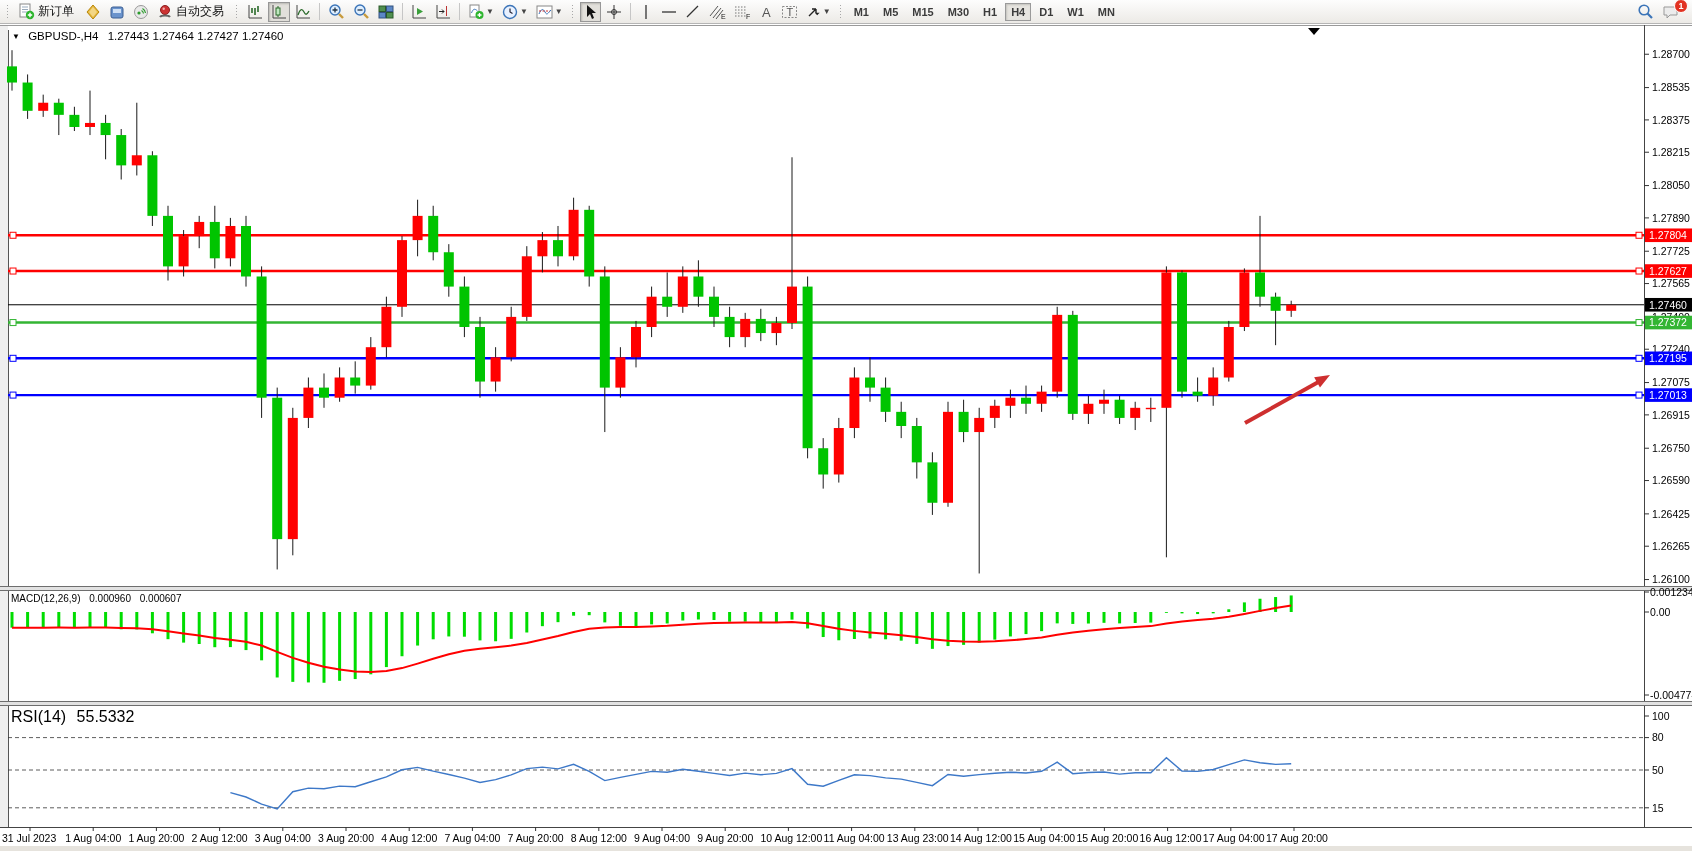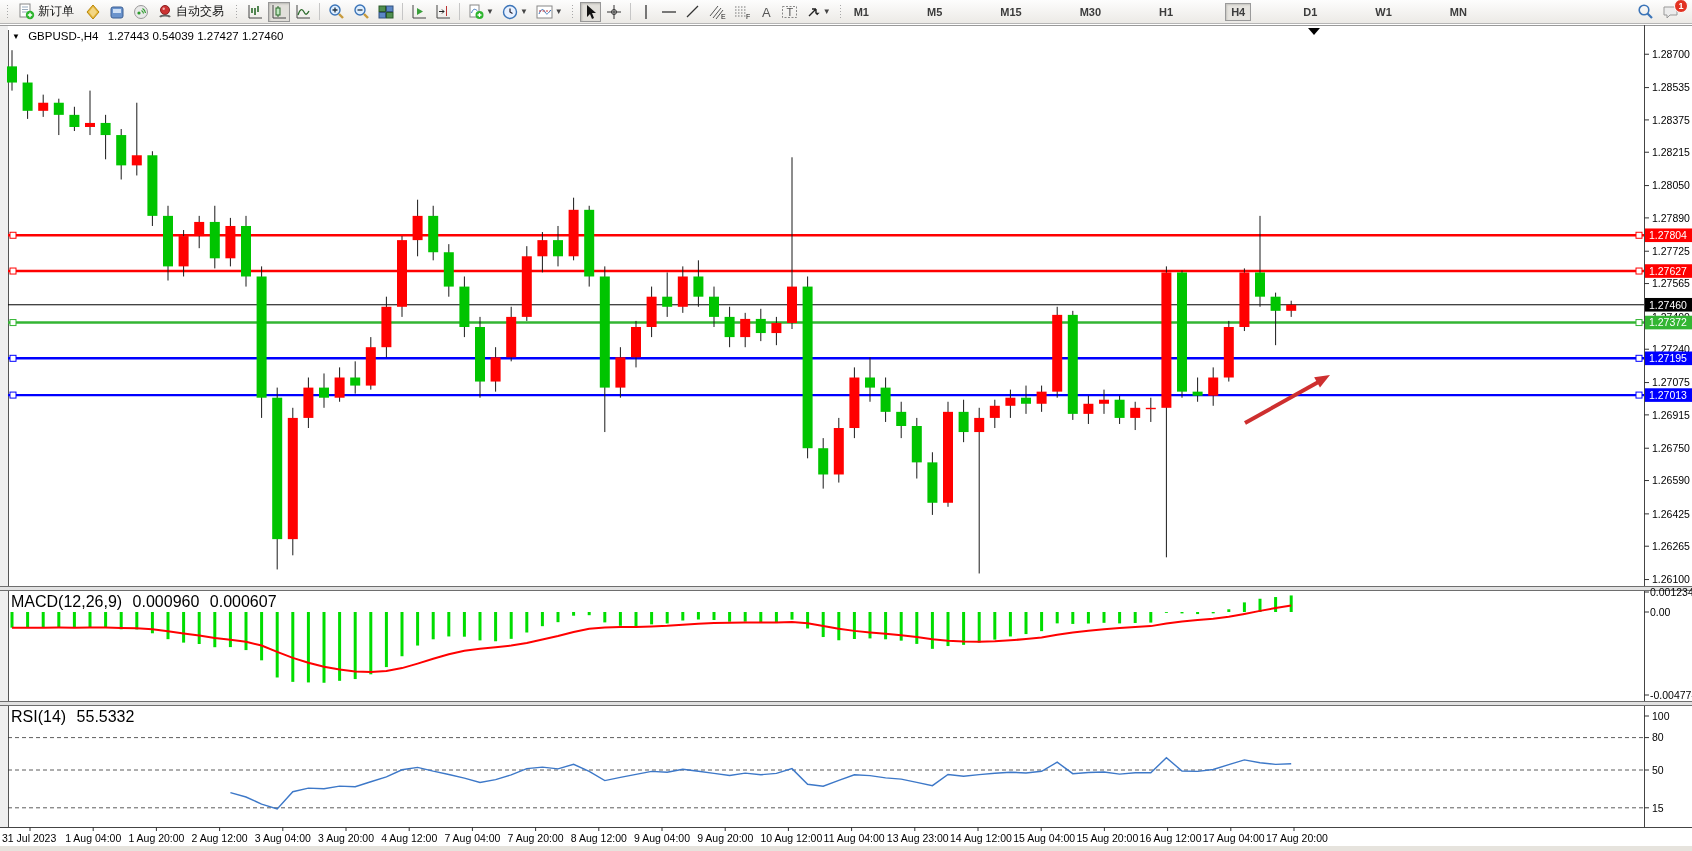--- a/index.html
+++ b/index.html
@@ -19,21 +19,21 @@
   #tb-right{margin-left:auto;display:flex;align-items:center;margin-right:6px;}
   .badge{position:absolute;top:-4px;right:-6px;background:#e23222;color:#fff;font-size:9px;font-weight:bold;
          border-radius:7px;min-width:12px;height:12px;line-height:12px;text-align:center;border:1px solid #fff;}
   
   #chartwin{position:absolute;left:0;top:25px;width:1692px;height:826px;}
   #csvg{position:absolute;left:0;top:0;}
   #csvg text{font-family:"Liberation Sans",sans-serif;}
   .ovl{position:absolute;font-size:11.5px;color:#000;white-space:nowrap;z-index:5;}
   #symbol-title{left:12px;top:5px;}
   #symbol-title .tri{font-size:8px;margin-right:5px;position:relative;top:-1px;}
-  #macd-label{left:11px;top:568px;font-size:16px;}
+  #macd-label{left:11px;top:568px;font-size:10px;}
   #rsi-label{left:11px;top:683px;font-size:16px;}
   .indval{margin-left:6px;}
 </style>
 </head>
 <body>
 
 <div id="app">
 
   <div id="toolbar">
     <div class="tgrip"></div>
@@ -227,21 +227,21 @@
     <div class="tbtn">
       <svg width="15" height="15">
         <path d="M3 12L10 5M10 5v4M10 5H6" stroke="#222" fill="none" stroke-width="1.4"></path>
         <path d="M9 12l3 3 3-3" fill="#222" transform="scale(0.8) translate(2,-1)"></path>
       </svg>
       <span class="caret">▼</span>
     </div>
 
     <div class="tgrip"></div>
 
-    <div id="tf-group" style="display: flex; gap: 44px;">
+    <div id="tf-group" style="display: flex;">
         <span class="tf">M1</span>
         <span class="tf">M5</span>
         <span class="tf">M15</span>
         <span class="tf">M30</span>
         <span class="tf">H1</span>
         <span class="tf pressed">H4</span>
         <span class="tf">D1</span>
         <span class="tf">W1</span>
         <span class="tf">MN</span>
       </div>
@@ -668,21 +668,21 @@
         <g>
           <line x1="1245" y1="398" x2="1322" y2="355" stroke="#ce2f2f" stroke-width="4"></line>
           <polygon points="1330,350 1319.9800134972852,362.4739677122162 1314.143569093132,352.13859741319516" fill="#ce2f2f"></polygon>
         </g>
         <polygon points="1308,3 1320,3 1314,10" fill="#000"></polygon>
       </svg>
 
     <div class="ovl" id="symbol-title">
       <span class="tri">▼</span>
       <span>GBPUSD-,H4</span>
-      <span class="indval">1.27443 0.54039 1.27427 1.27460</span>
+      <span class="indval">1.27443 1.27464 1.27427 1.27460</span>
     </div>
 
     <div class="ovl" id="macd-label">
       <span>MACD(12,26,9)</span>
       <span class="indval">0.000960</span>
       <span class="indval">0.000607</span>
     </div>
 
     <div class="ovl" id="rsi-label">
       <span>RSI(14)</span>

